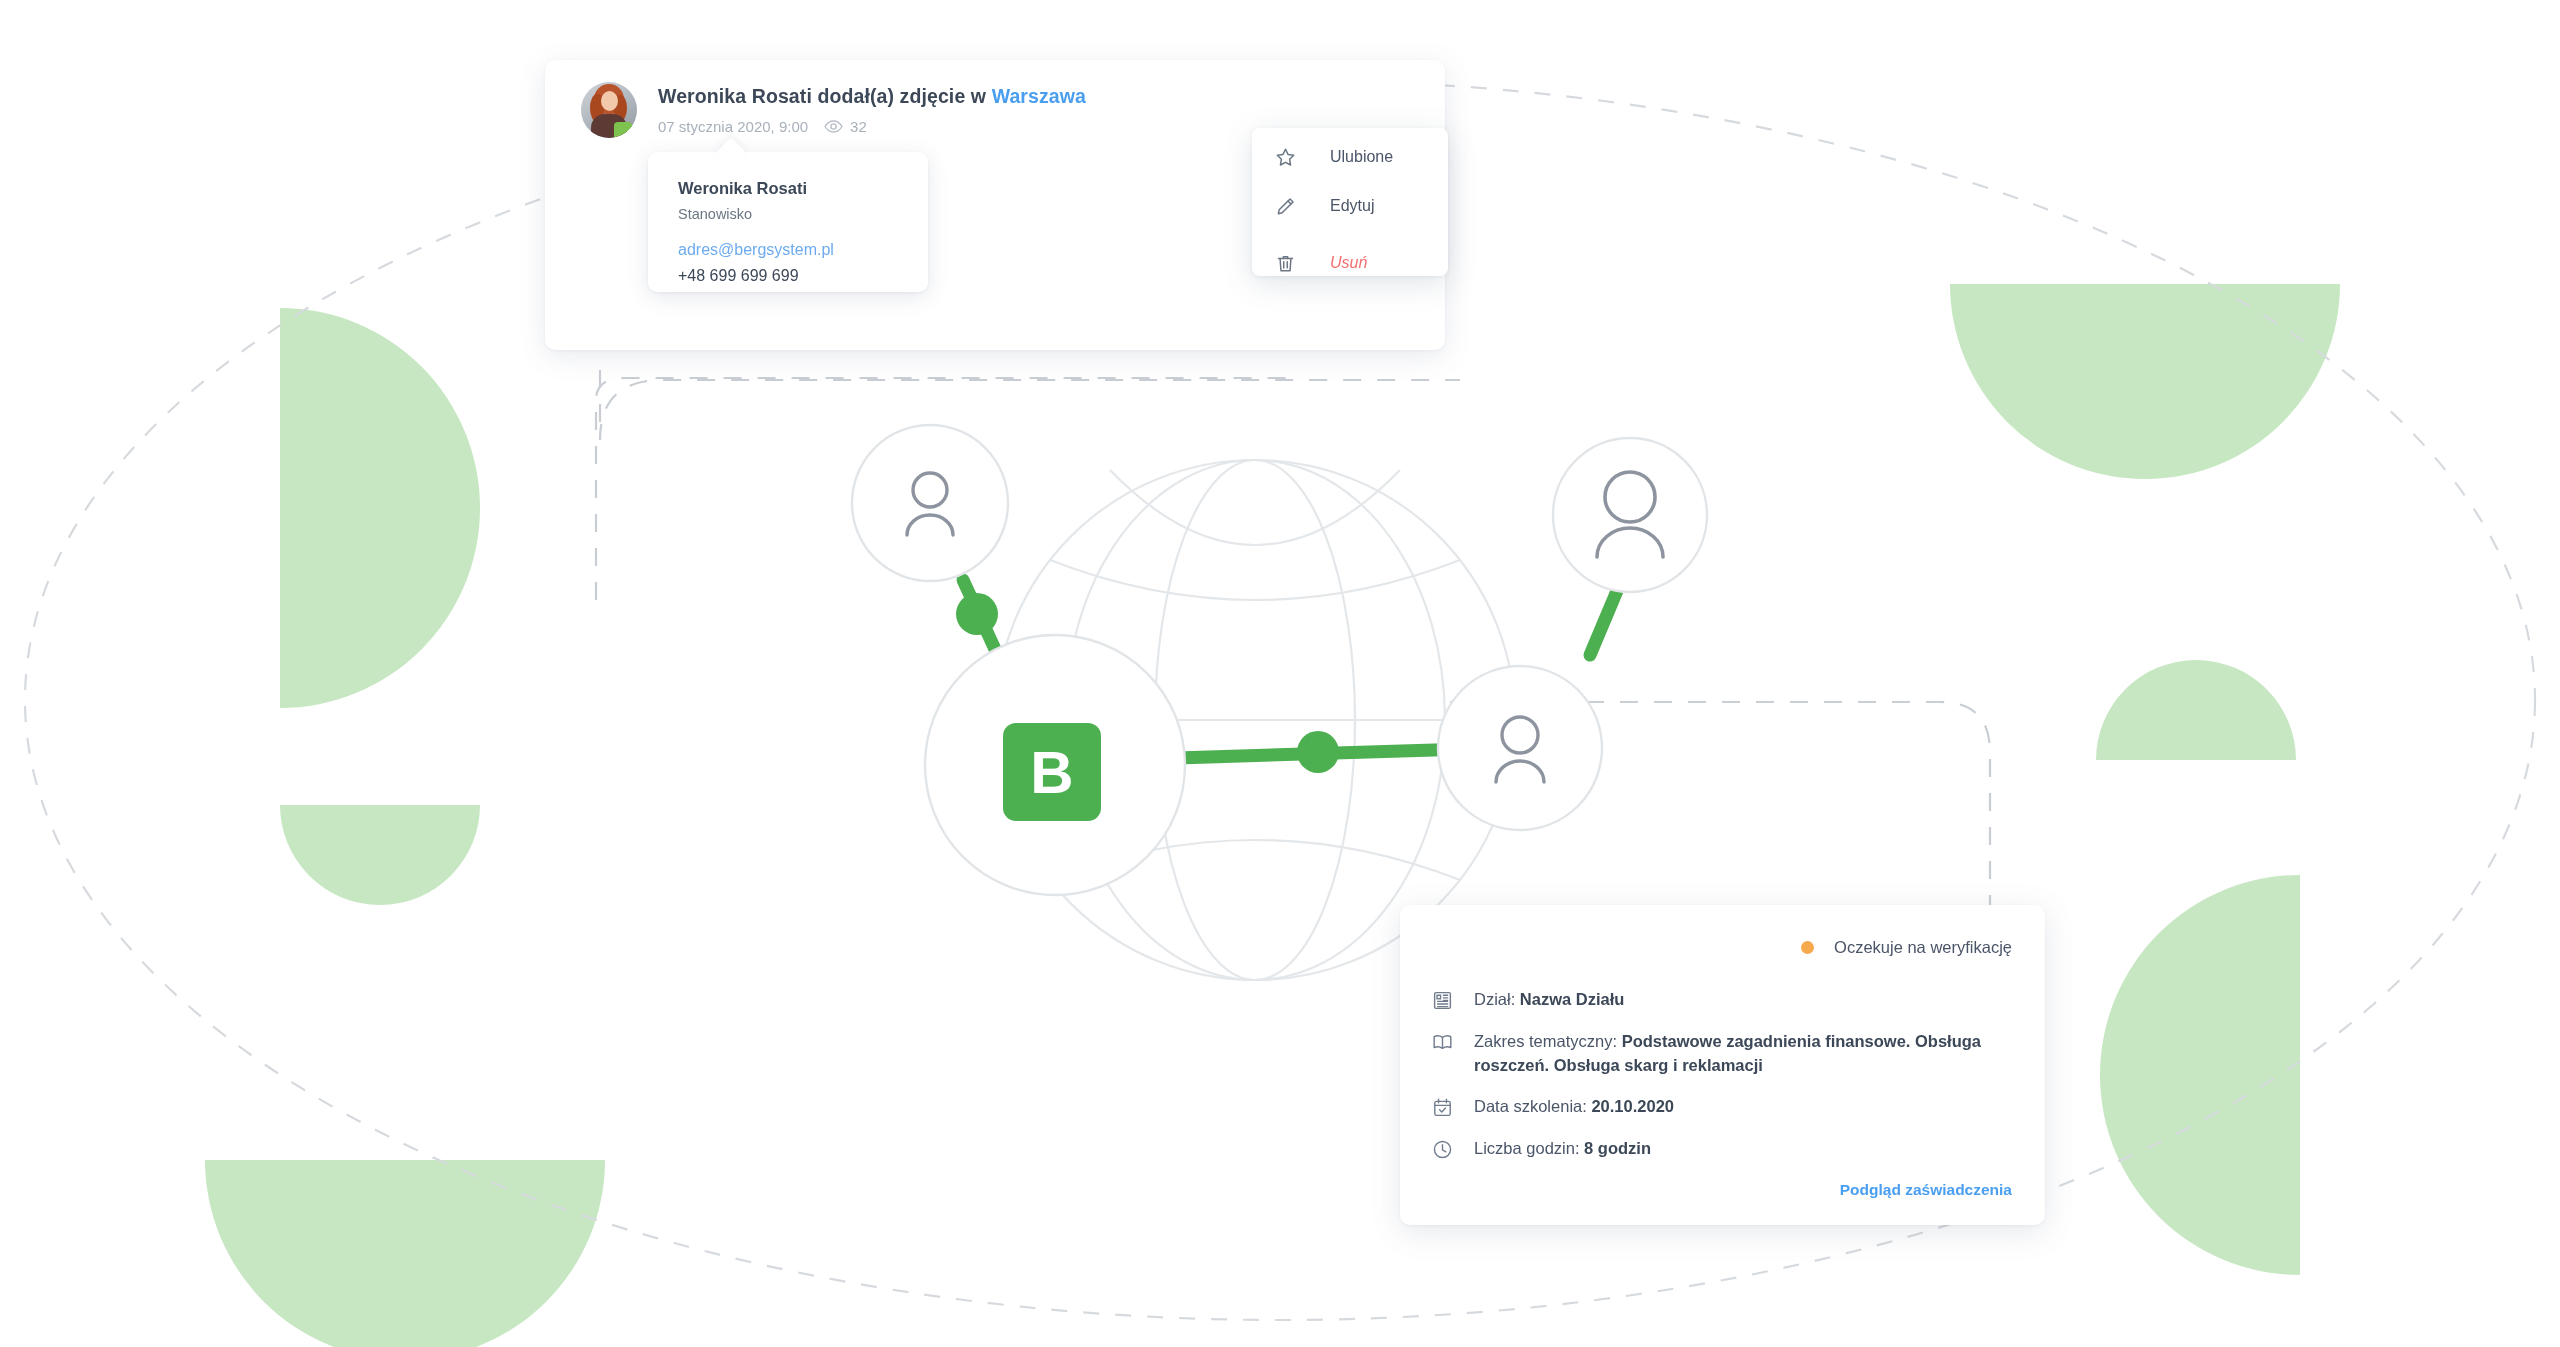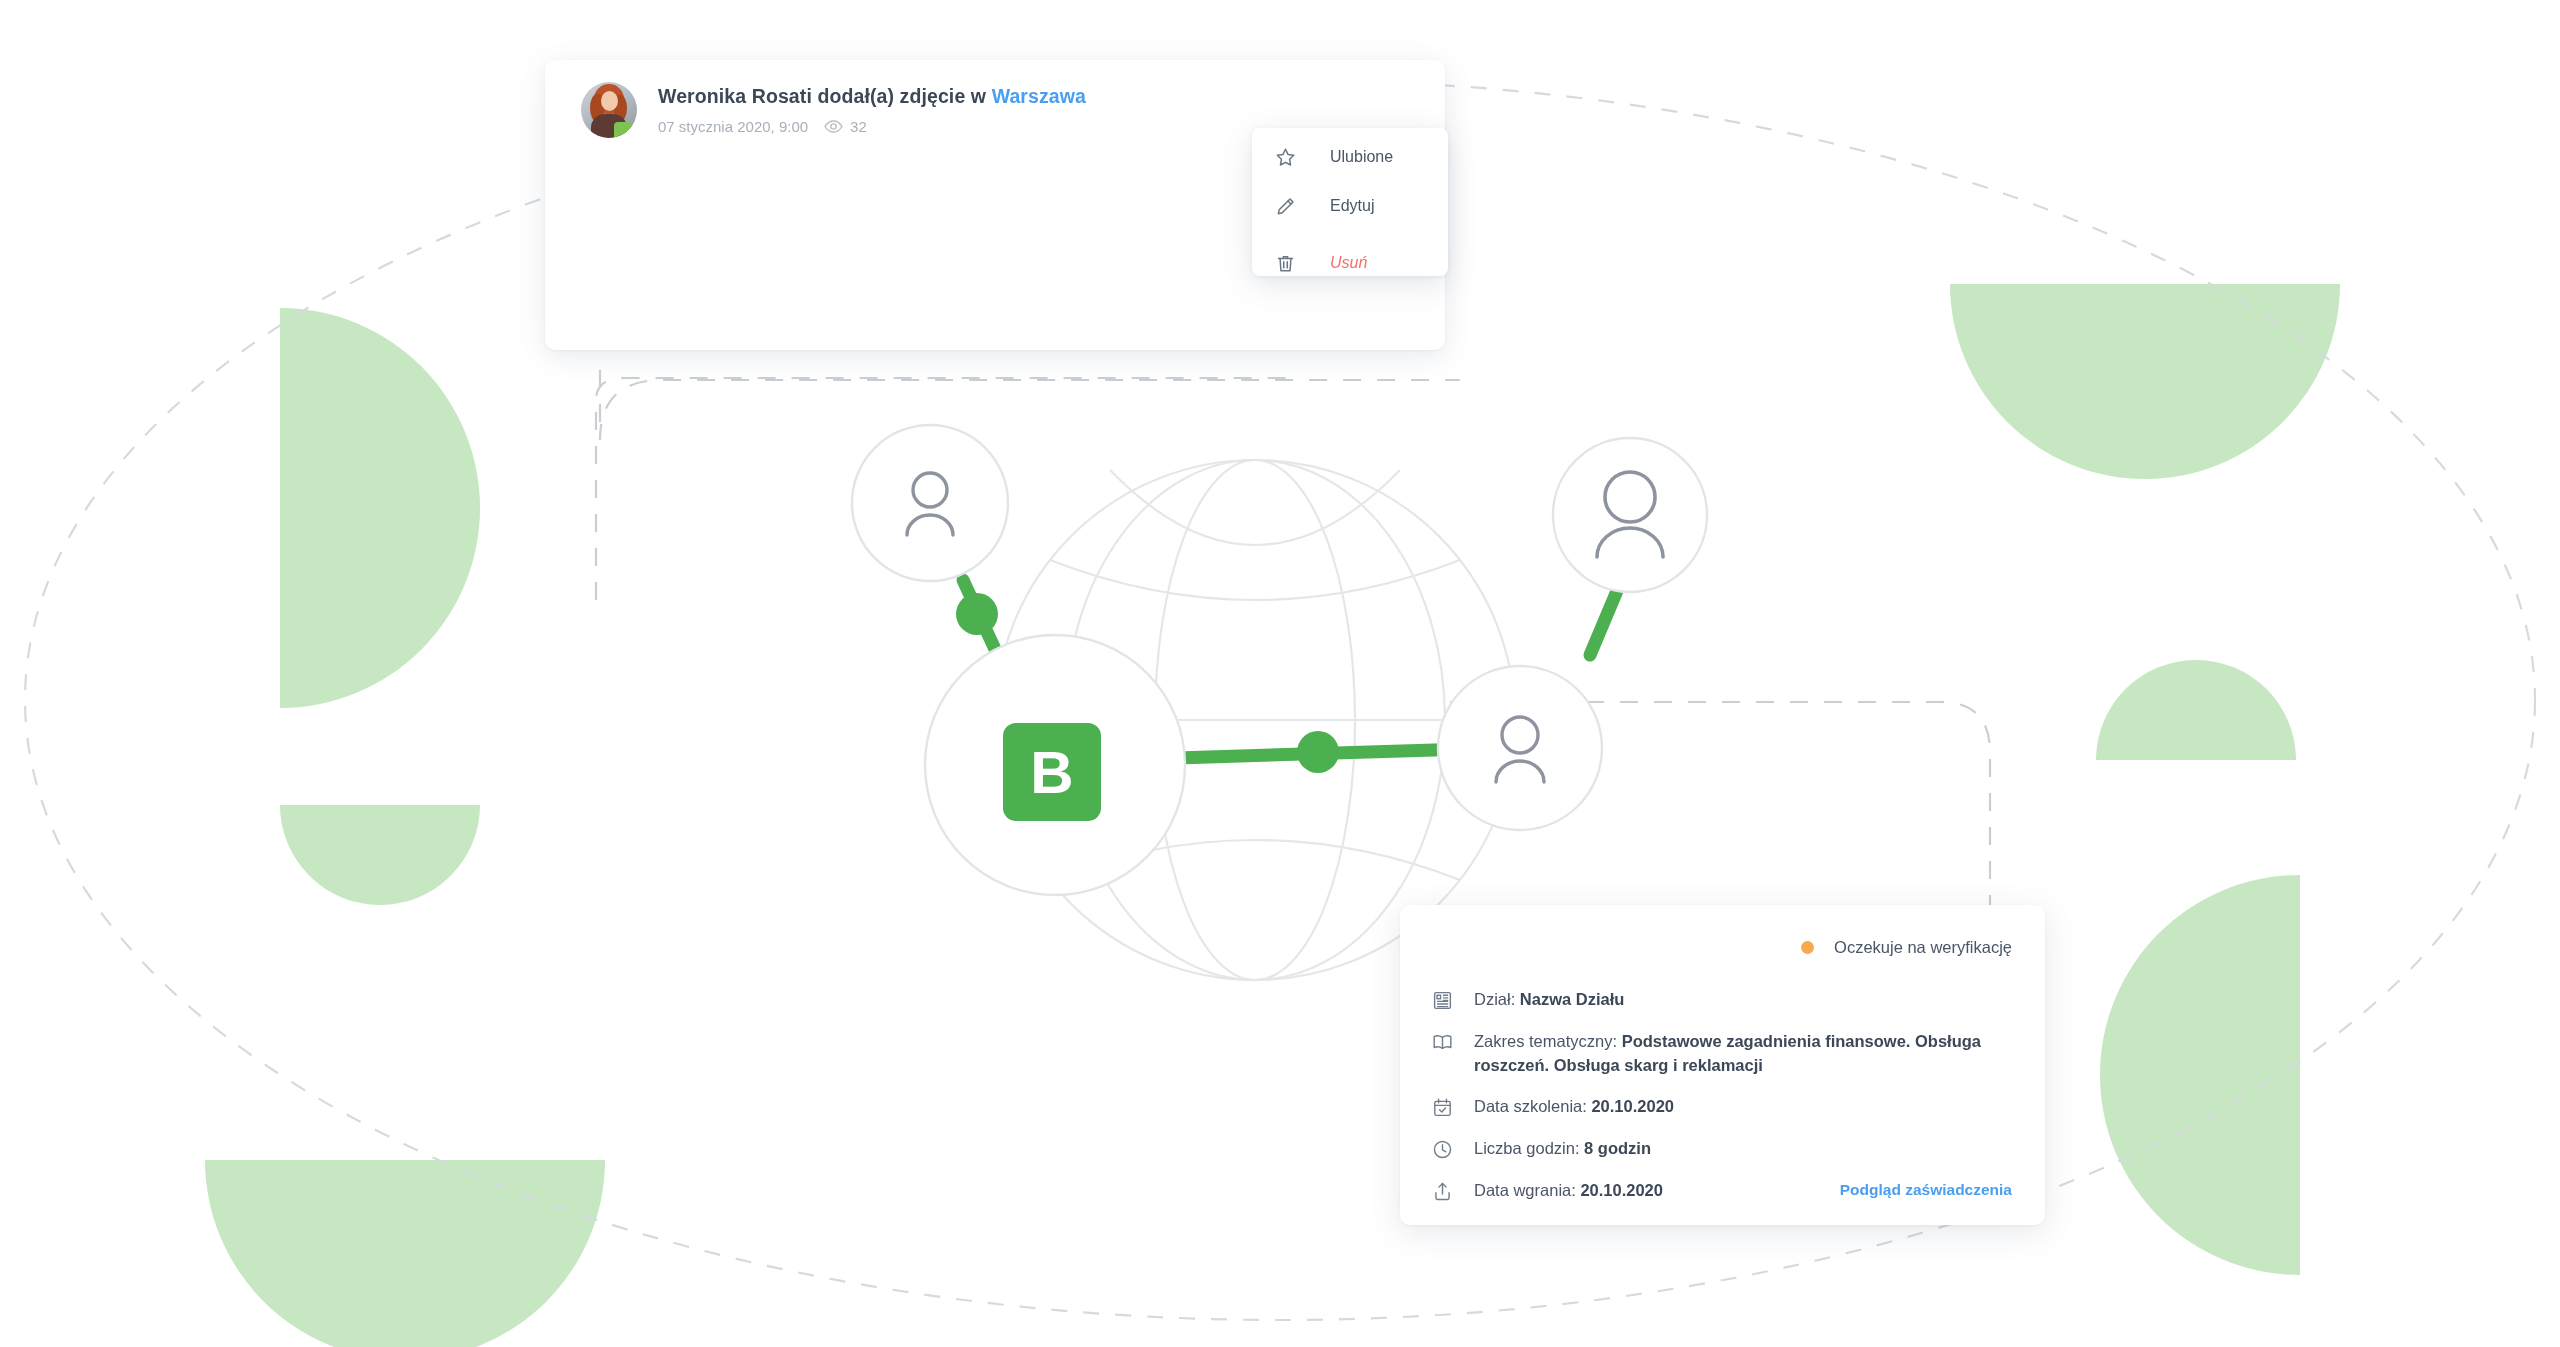--- a/index.html
+++ b/index.html
@@ -192,20 +192,28 @@
       </div>
     </div>
 
     <div class="menu-dots">
       <i></i>
       <i></i>
       <i></i>
     </div>
   </div>
 
+  <div class="bubble">
+    <div class="bubble-inner">
+      <div class="b-name">Weronika Rosati</div>
+      <div class="b-role">Stanowisko</div>
+      <div class="b-mail">adres@bergsystem.pl</div>
+      <div class="b-phone">+48 699 699 699</div>
+    </div>
+  </div>
 
   <div class="dropdown">
 
     <div class="dd-item dd-1">
       <span class="ico">
         <svg width="21" height="21" viewBox="0 0 24 24" fill="none" stroke="#6b7684" stroke-width="1.7" stroke-linejoin="round">
           <path d="M12 2.6 l2.9 5.9 6.5 .95 -4.7 4.6 1.1 6.5 -5.8 -3.05 -5.8 3.05 1.1 -6.5 -4.7 -4.6 6.5 -.95 Z"></path>
         </svg>
       </span>
       <span class="lbl">Ulubione</span>
@@ -278,29 +286,19 @@
       <div class="row">
         <span class="ico">
           <svg width="21" height="21" viewBox="0 0 24 24" fill="none" stroke="#707c8c" stroke-width="1.6" stroke-linecap="round">
             <circle cx="12" cy="12" r="9.2"></circle>
             <path d="M12 6.6 v5.8 l3.8 2.3"></path>
           </svg>
         </span>
         <span class="txt"><span>Liczba godzin: </span><b>8 godzin</b></span>
       </div>
 
-      <div class="row">
-        <span class="ico">
-          <svg width="21" height="21" viewBox="0 0 24 24" fill="none" stroke="#707c8c" stroke-width="1.6" stroke-linecap="round" stroke-linejoin="round">
-            <path d="M4.5 13.5 v6 a1.6 1.6 0 0 0 1.6 1.6 h11.8 a1.6 1.6 0 0 0 1.6 -1.6 v-6"></path>
-            <path d="M12 2.8 v12"></path>
-            <path d="M7.9 7 l4.1 -4.2 4.1 4.2"></path>
-          </svg>
-        </span>
-        <span class="txt"><span>Data wgrania: </span><b>20.10.2020</b></span>
-      </div>
 
     </div>
 
     <div class="preview-link">Podgląd zaświadczenia</div>
   </div>
 
 </div>
 
 </body></html>

